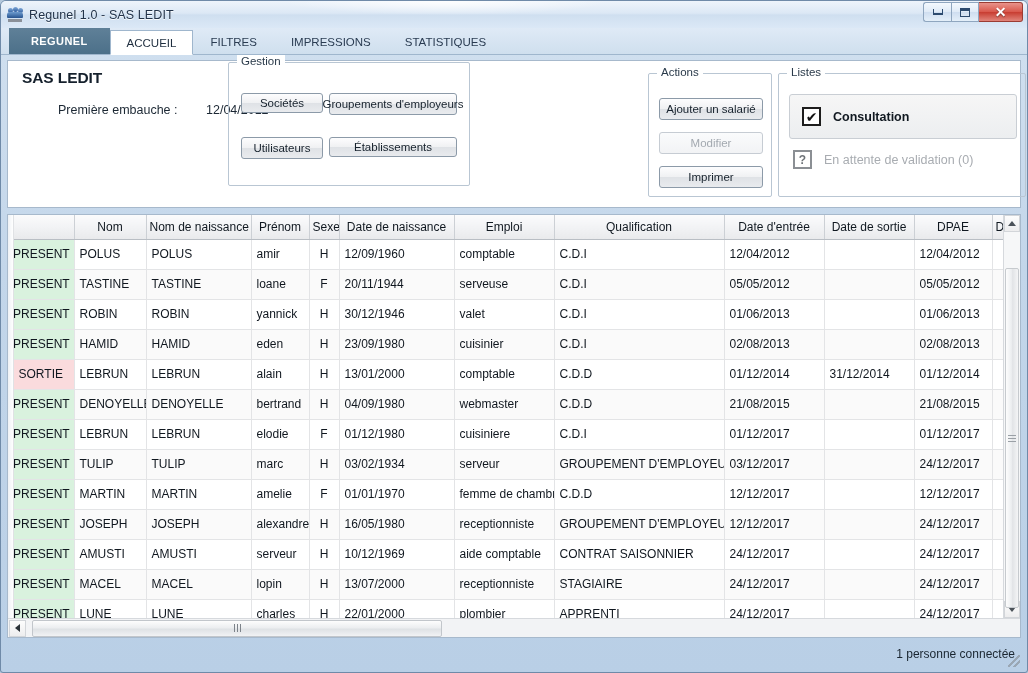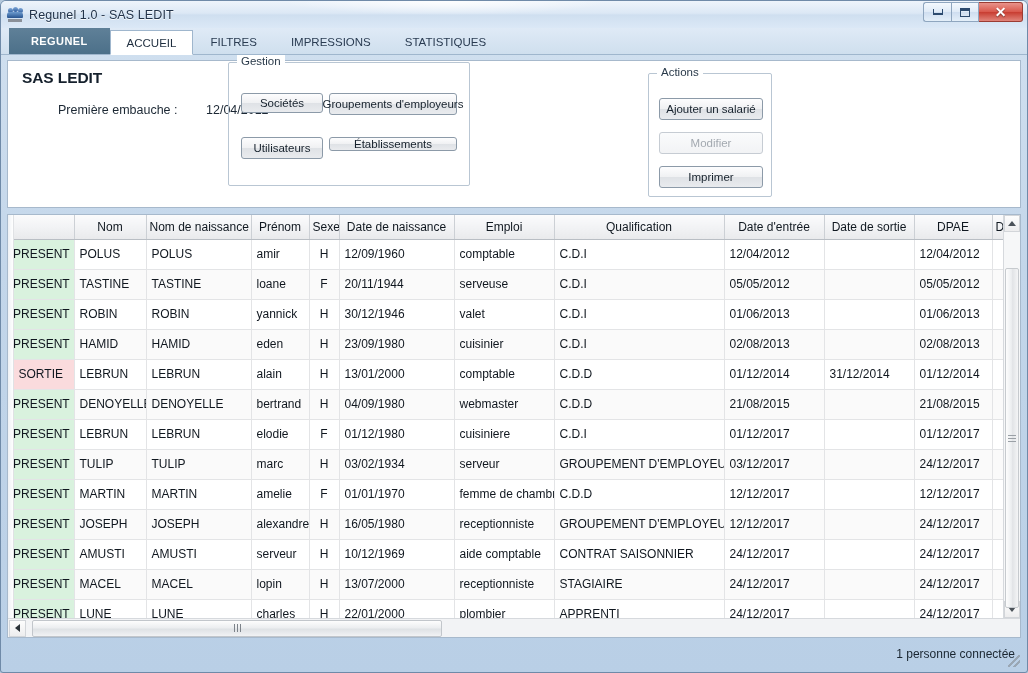--- a/index.html
+++ b/index.html
@@ -159,21 +159,21 @@
   }
   .btn.disabled {
     color: #a3a9b0;
     background: linear-gradient(to bottom, #fafbfc, #f2f3f5);
     border-color: #c6ccd3;
     cursor: default;
   }
   .b-societes     { left: 12px;  top: 30px; width: 82px;  height: 20px; }
   .b-groupements  { left: 100px; top: 30px; width: 128px; height: 22px; }
   .b-utilisateurs { left: 12px;  top: 74px; width: 82px;  height: 22px; }
-  .b-etablissements { left: 100px; top: 74px; width: 128px; height: 14px; }
+  .b-etablissements { left: 100px; top: 74px; width: 128px; height: 20px; }
   .b-ajouter  { left: 10px; top: 24px; width: 104px; height: 22px; }
   .b-modifier { left: 10px; top: 58px; width: 104px; height: 22px; }
   .b-imprimer { left: 10px; top: 92px; width: 104px; height: 22px; }
 
   .list-card {
     position: absolute; left: 10px; top: 20px; width: 228px; height: 45px;
     background: linear-gradient(to bottom, #f6f6f6, #eceef0);
     border: 1px solid #c9ced4; border-radius: 3px;
     display: flex; align-items: center; padding-left: 12px; gap: 12px;
     cursor: pointer;
@@ -373,20 +373,31 @@
       <div class="btn b-etablissements">Établissements</div>
     </div>
 
     <div class="groupbox gb-actions">
       <div class="gb-title">Actions</div>
       <div class="btn b-ajouter">Ajouter un salarié</div>
       <div class="btn b-modifier disabled">Modifier</div>
       <div class="btn b-imprimer">Imprimer</div>
     </div>
 
+    <div class="groupbox gb-listes">
+      <div class="gb-title">Listes</div>
+      <div class="list-card">
+        <span class="chk-box">✔</span>
+        <span class="list-card-label">Consultation</span>
+      </div>
+      <div class="list-pending">
+        <span class="q-box">?</span>
+        <span class="list-pending-label">En attente de validation (0)</span>
+      </div>
+    </div>
   </div>
 
   <div class="gridwrap">
     <div class="grid-scroll">
       <div class="grid-left-accent"></div>
       <table class="grid">
         <colgroup>
           <col style="width:66px">
             <col style="width:72px">
             <col style="width:105px">

